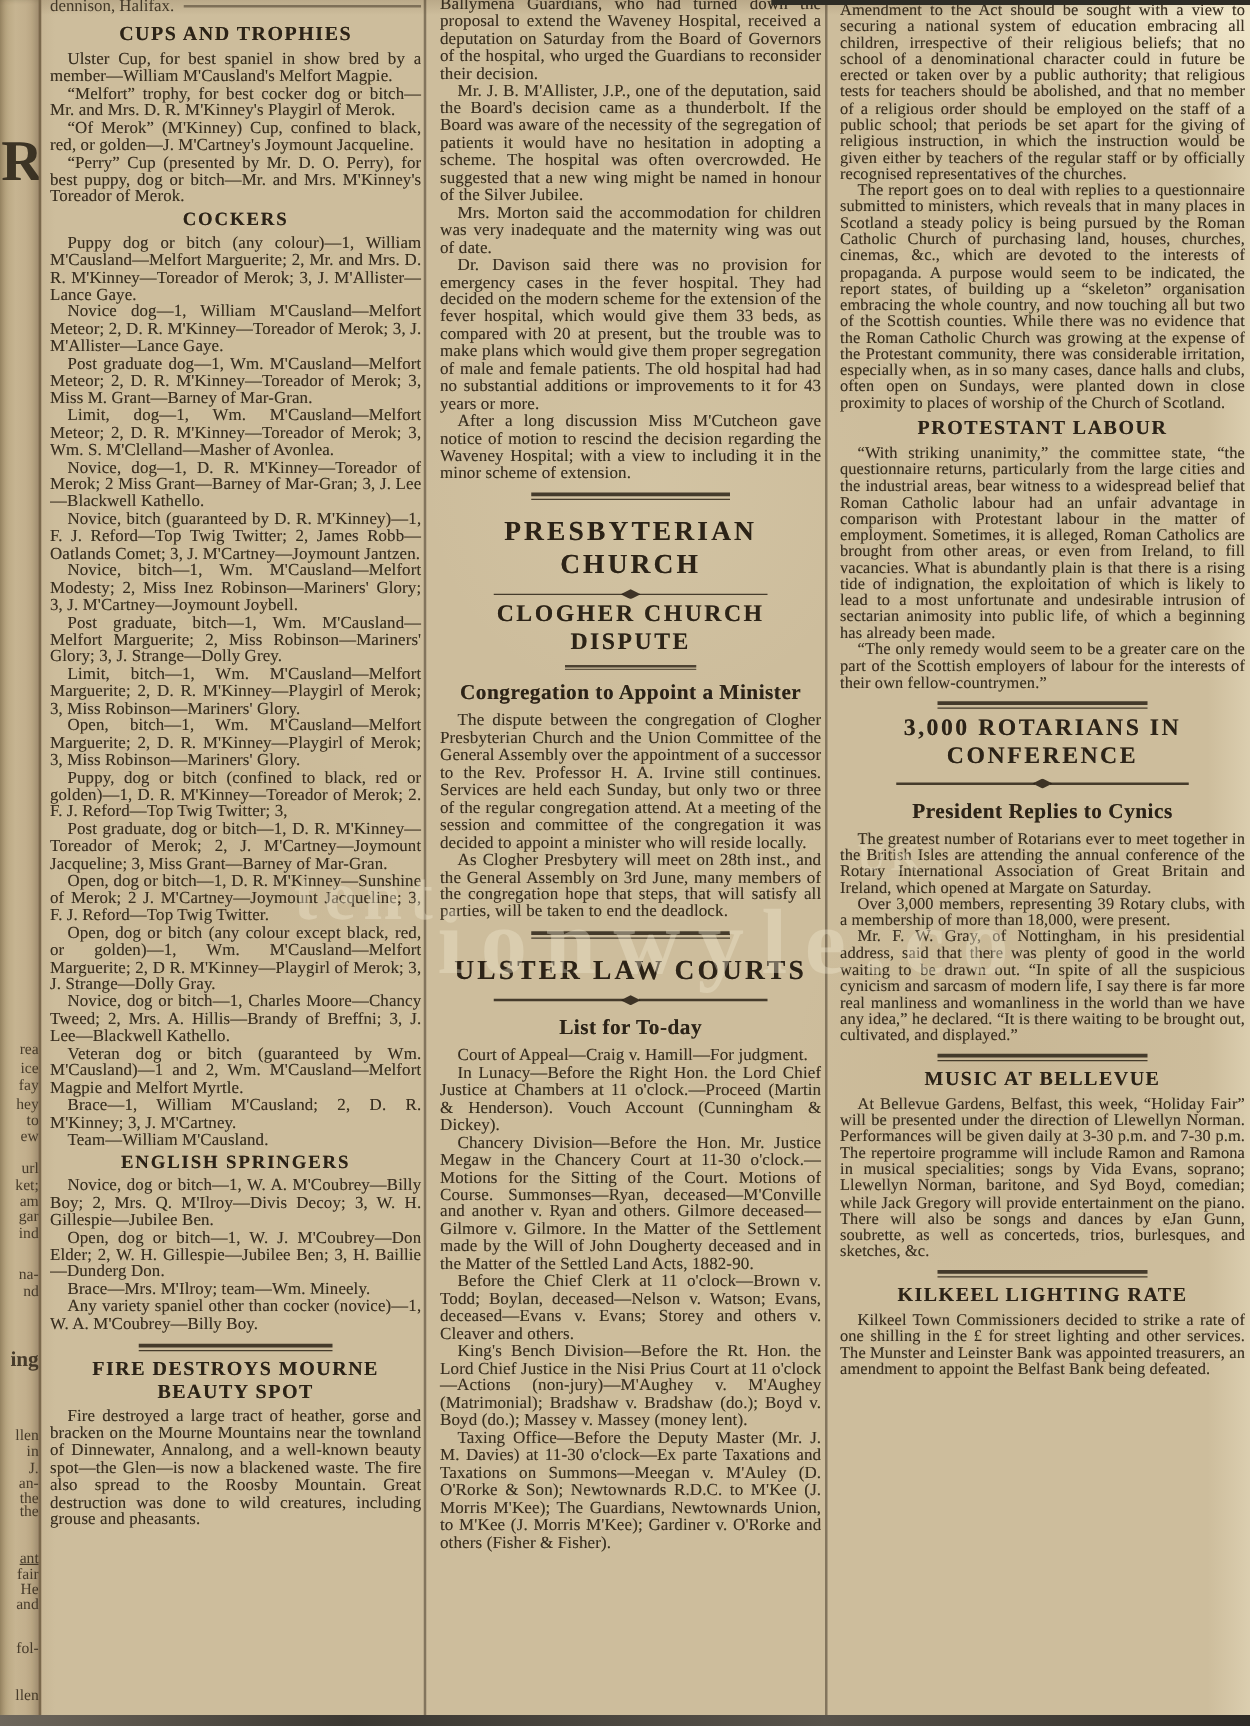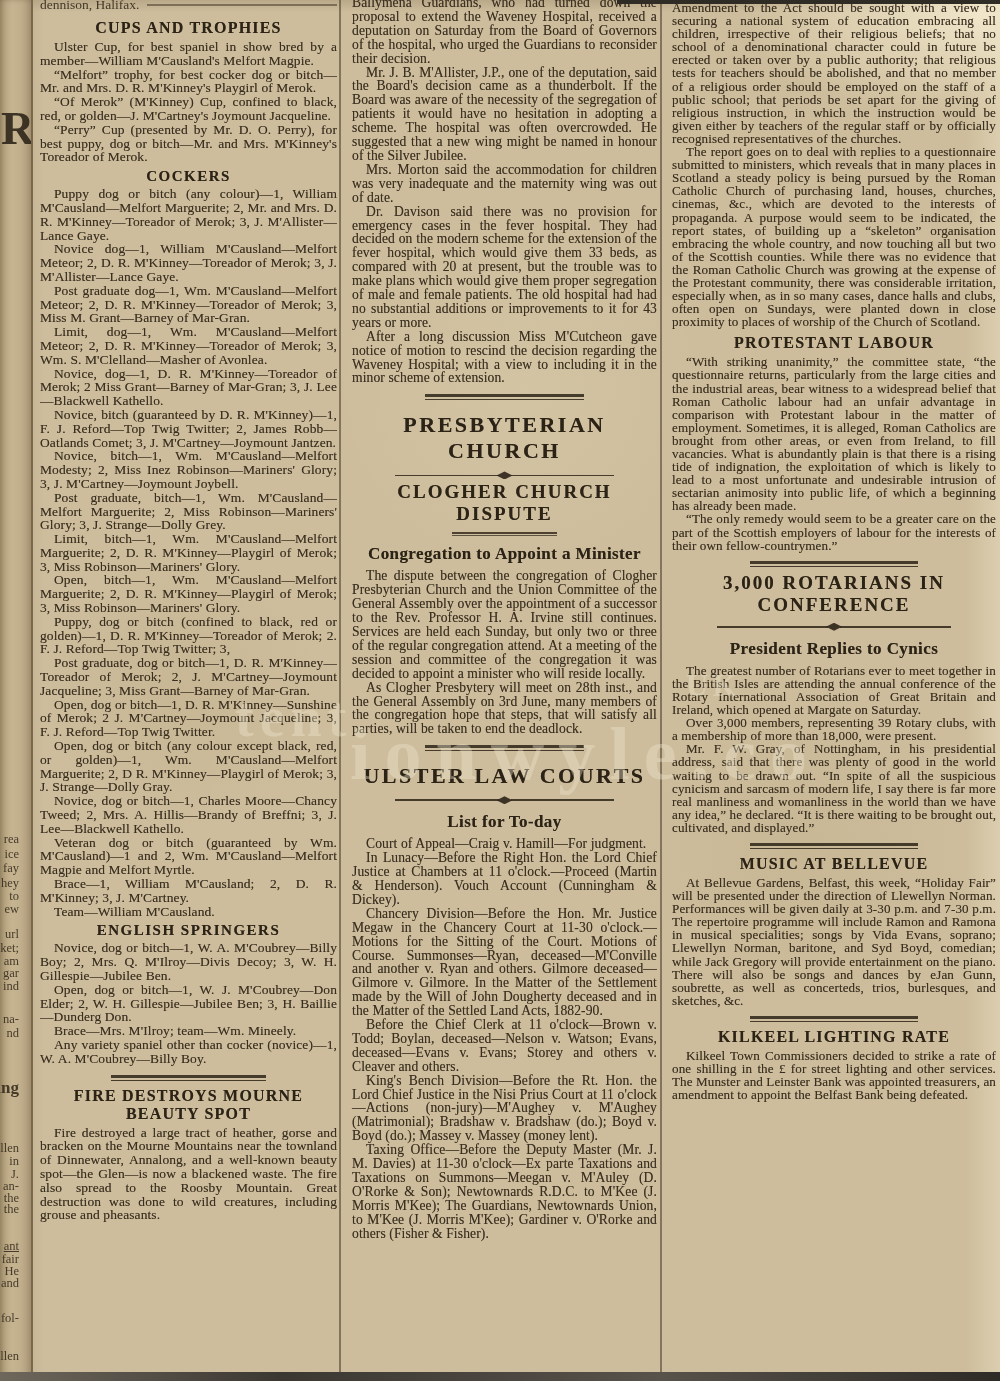--- a/index.html
+++ b/index.html
@@ -22,21 +22,21 @@
 
   
   .margin-strip {
     position:absolute; left:0; top:0; width:33px; height:100%;
     background:linear-gradient(90deg, #b3a07a, #c6b491 40%, #bda987);
     border-right:2px solid rgba(72,57,36,0.55);
     box-shadow:inset -6px 0 8px -4px rgba(70,55,35,0.35), inset 4px 0 6px -3px rgba(60,45,25,0.4);
     z-index:3; overflow:hidden;
   }
   .big-letter { position:absolute; top:102px; left:1px; font-size:46px; font-weight:bold; color:rgba(46,38,26,0.9); }
-  .frag { position:absolute; right:12px; font-size:12.5px; line-height:12px; color:rgba(52,42,28,0.88); white-space:nowrap;margin-left:31px; }
+  .frag { position:absolute; right:0; font-size:12.5px; line-height:12px; color:rgba(52,42,28,0.88); white-space:nowrap;margin-left:31px; }
   .frag-big { font-size:17px; font-weight:bold; }
 
   
   .vrule { position:absolute; top:0; bottom:8px; width:1.5px; background:rgba(58,46,30,0.5); z-index:1; }
   .vrule-1 { left:339px; }
   .vrule-2 { left:660px; }
 
   
   .col { position:absolute; top:0; height:1372px; overflow:hidden; z-index:1; }
   .col1 { left:40px;  width:297px; }

